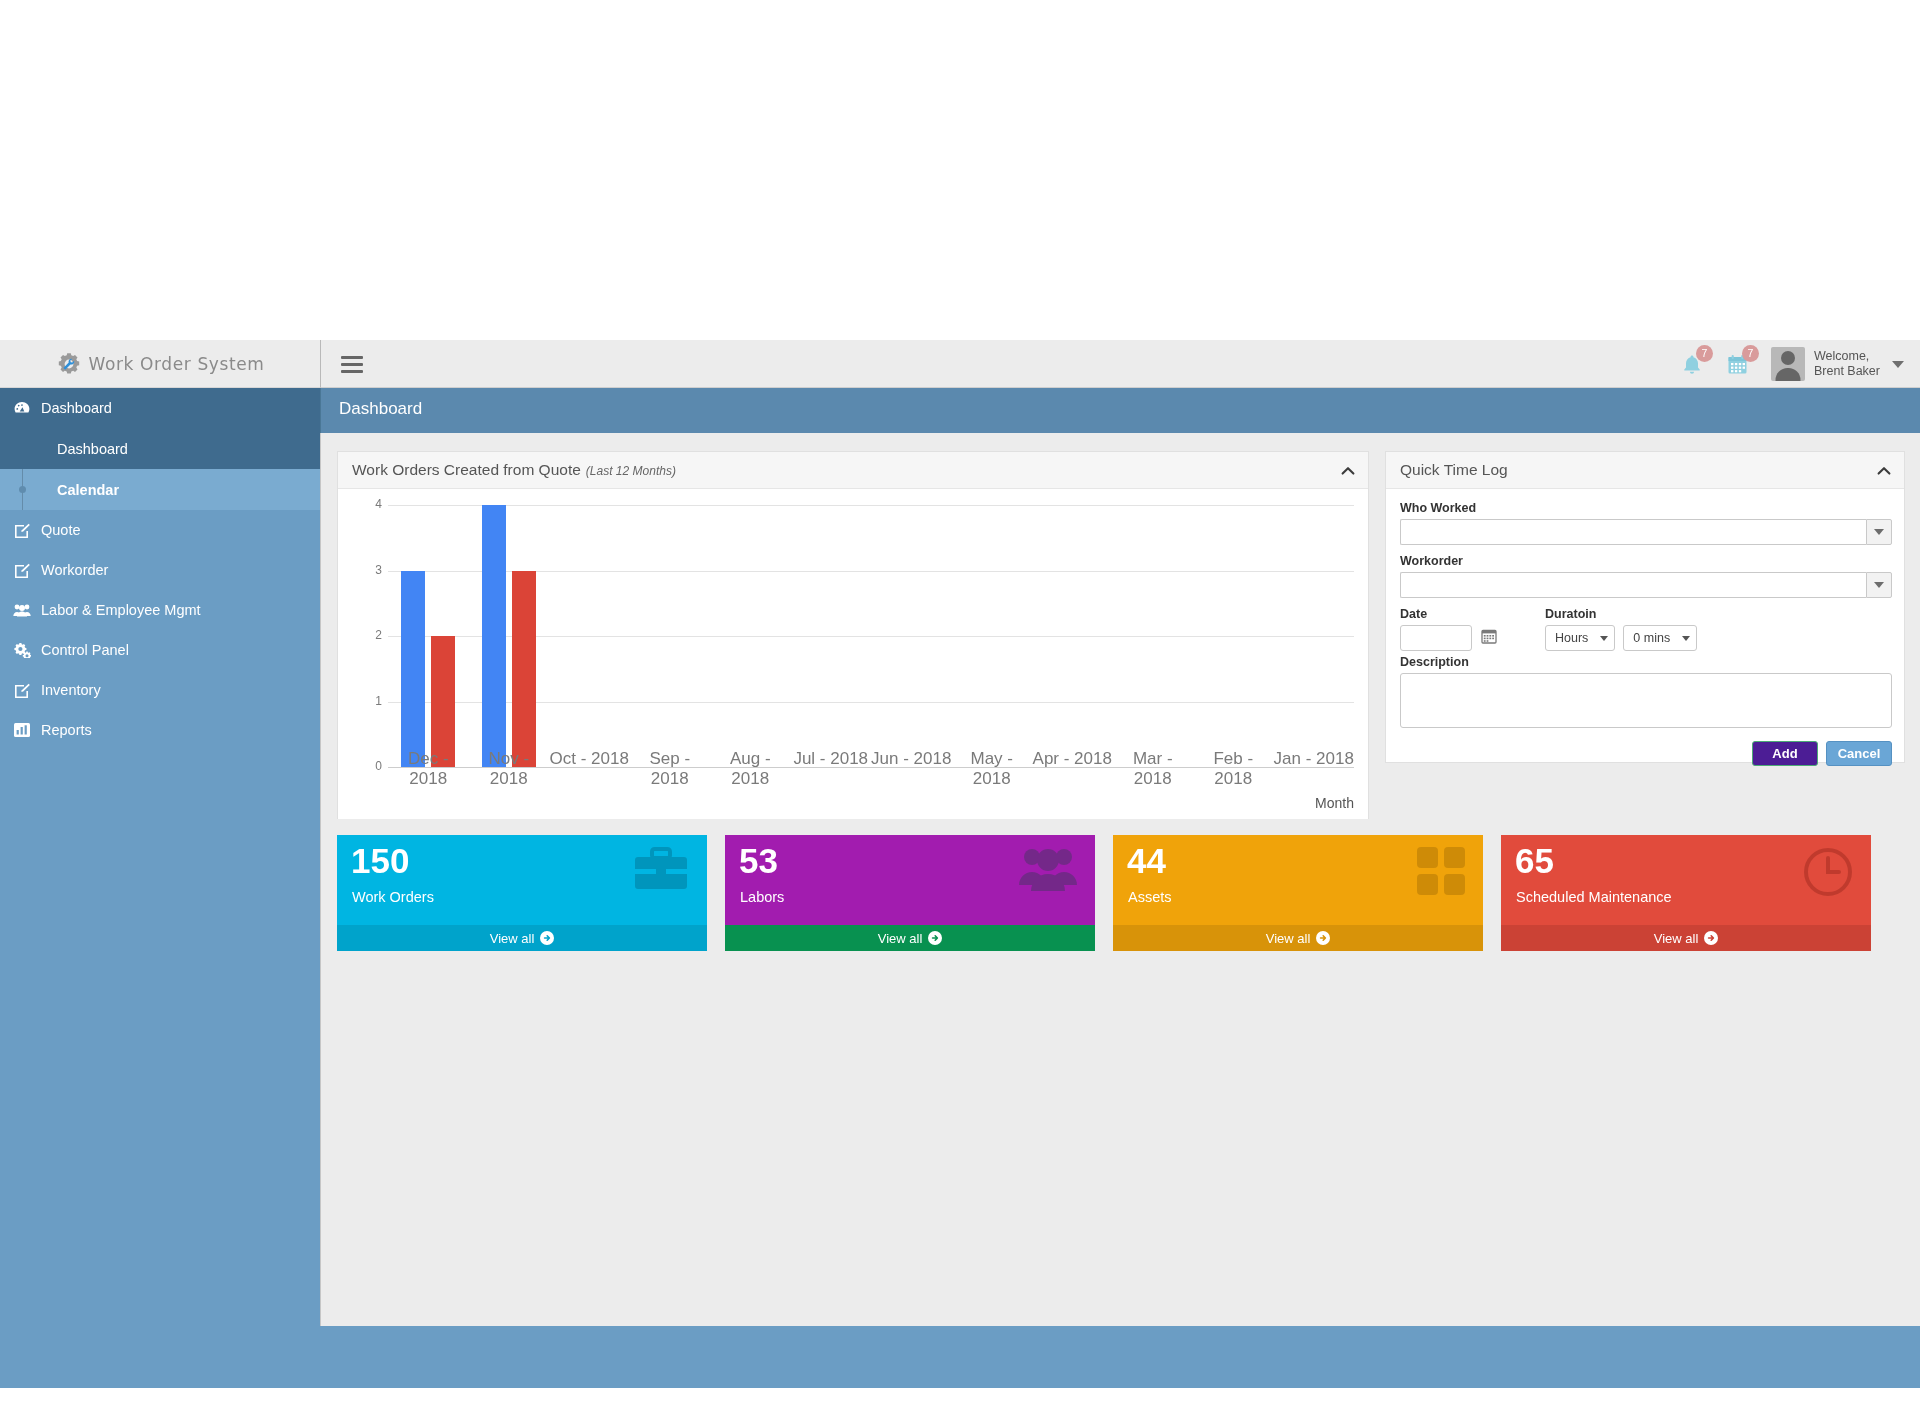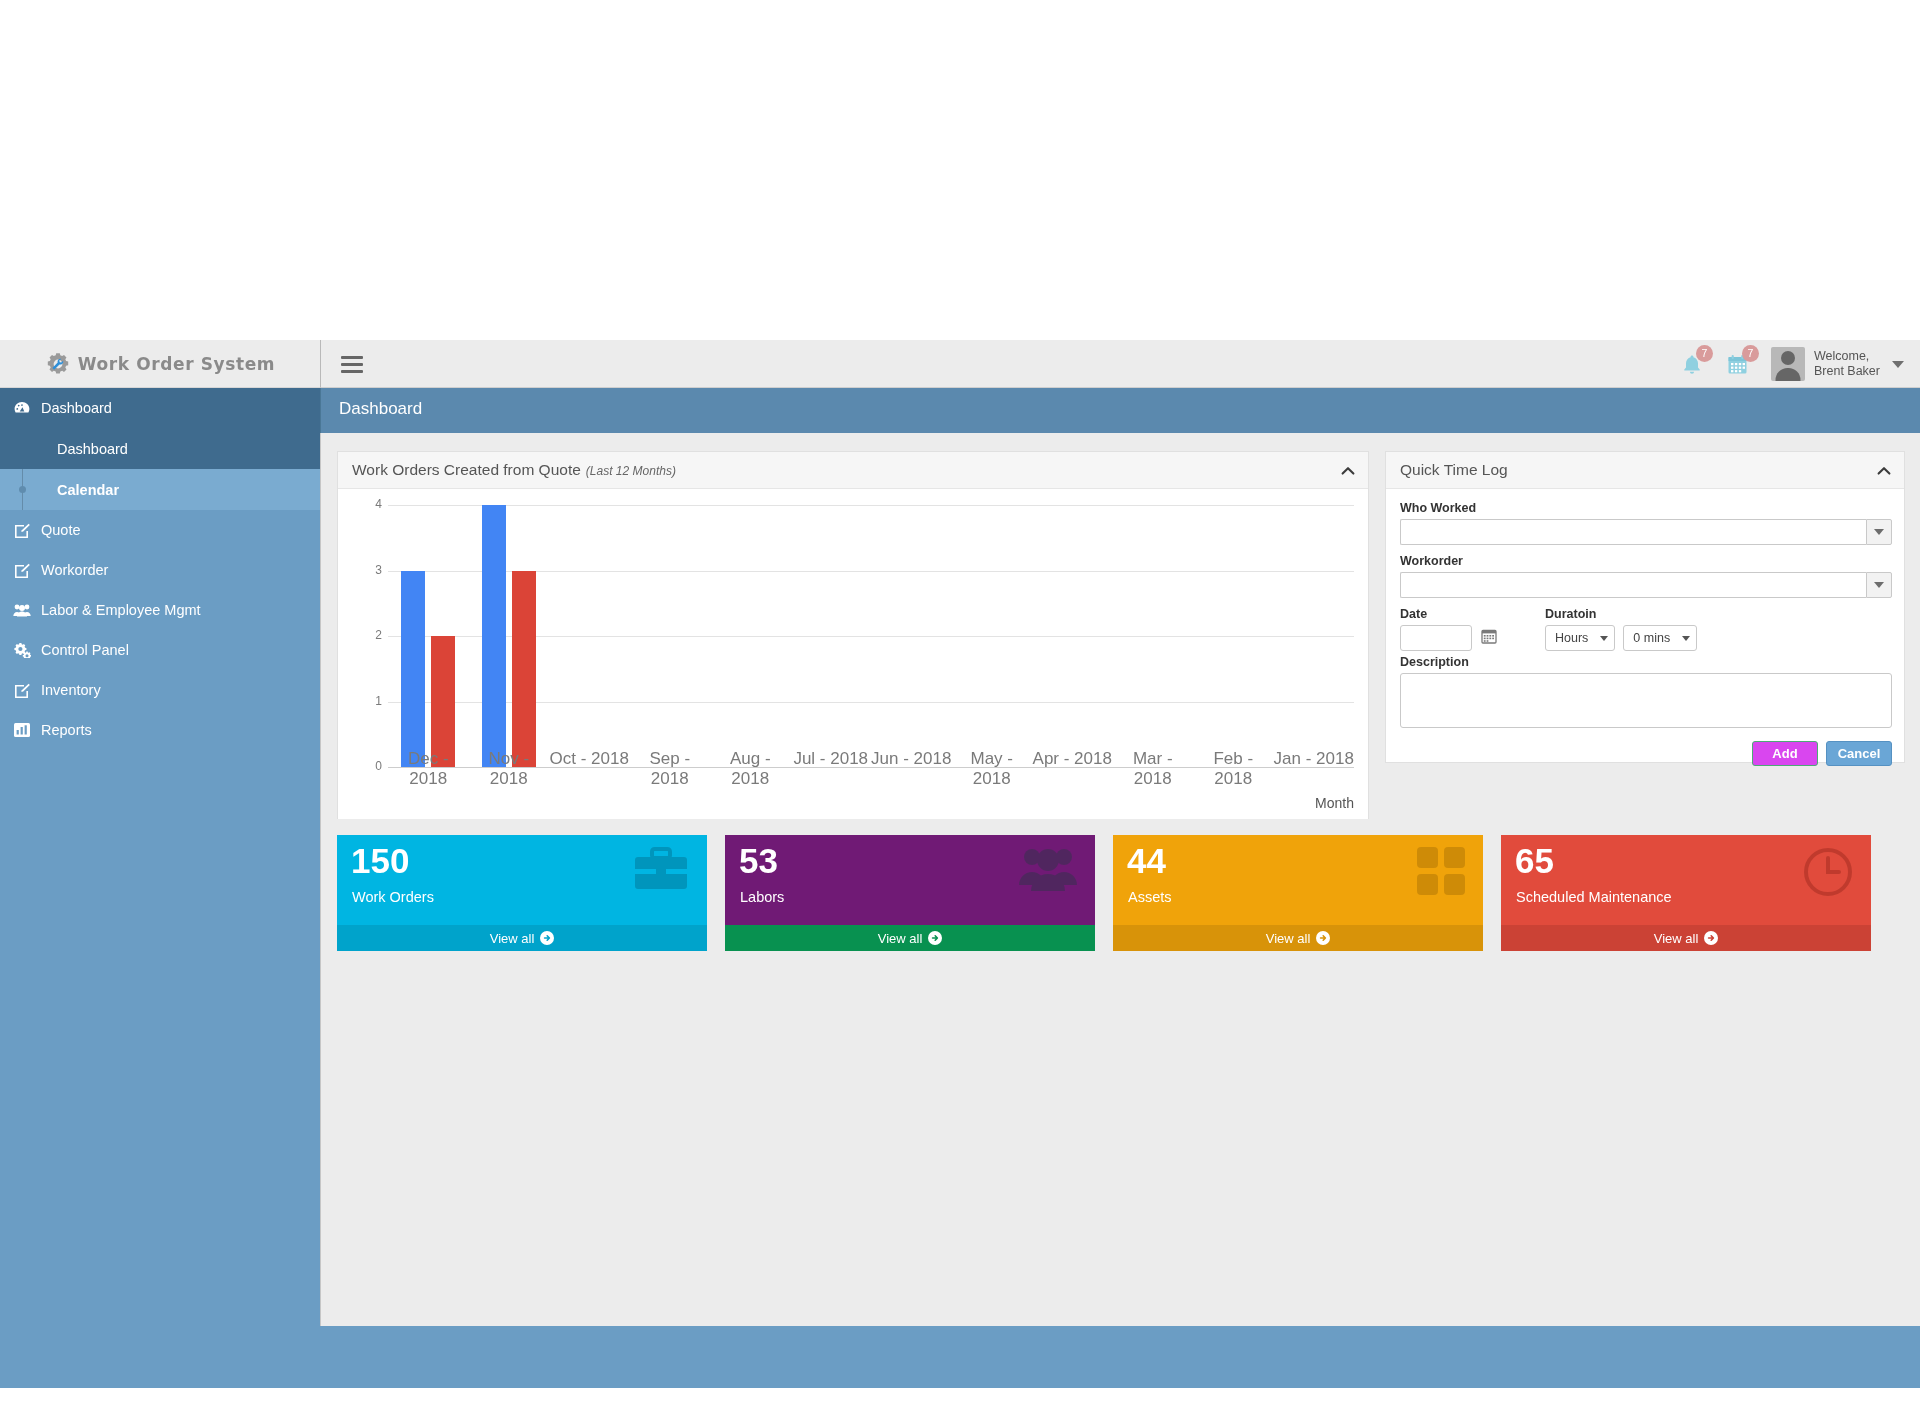--- a/index.html
+++ b/index.html
@@ -27,21 +27,20 @@
   }
   .brand {
     height: 48px; background: #ececec;
     display: flex; align-items: center; justify-content: center;
     border-bottom: 1px solid #d6d6d6;
   }
   .brand-logo { width: 26px; height: 26px; margin-right: 7px; display: block; }
   .brand-text {
     font-size: 17px; color: #8a8a8a; letter-spacing: .6px;
     font-family: "DejaVu Sans", sans-serif;
-    font-weight: bold;
   }
 
   .nav { list-style: none; margin: 0; padding: 0; }
   .nav-item {
     display: flex; align-items: center;
     height: 40px; padding-left: 12px;
     color: #ffffff; font-size: 14.5px;
     cursor: pointer;
   }
   .nav-item .ico {
@@ -221,21 +220,21 @@
     outline: none; resize: none; font-family: "Liberation Sans", sans-serif;
     font-size: 12.5px; padding: 5px 6px;
   }
   .btn-row { display: flex; justify-content: flex-end; gap: 8px; margin-top: 9px; }
   .btn {
     min-width: 66px; height: 25px; border-radius: 3px; border: 1px solid;
     font-size: 13px; font-weight: bold; color: #fff; cursor: pointer;
     display: inline-flex; align-items: center; justify-content: center;
     font-family: "Liberation Sans", sans-serif;
   }
-  .btn-add { background: #d946ef; border-color: #4cab76; text-align: center; }
+  .btn-add { background: #4c1d95; border-color: #4cab76; text-align: center; }
   .btn-cancel { background: #6aa6d6; border-color: #5591c2; }
 
   
   .stat-card {
     position: absolute; top: 402px; width: 370px; height: 116px;
     overflow: hidden; color: #fff;
   }
   .stat-card .num {
     position: absolute; left: 14px; top: 6px;
     font-size: 35px; font-weight: bold; line-height: 40px;
@@ -245,21 +244,21 @@
   .stat-card .big-ico svg { display: block; }
   .stat-card .footer {
     position: absolute; left: 0; right: 0; bottom: 0; height: 26px;
     display: flex; align-items: center; justify-content: center;
     font-size: 13px; cursor: pointer;
   }
   .stat-card .footer .arr { margin-left: 6px; display: inline-flex; }
 
   #card-wo    { left: 16px;   background: #00b5e2; }
   #card-wo .footer    { background: #00a3cb; }
-  #card-lab   { left: 404px;  background: #701a75; }
+  #card-lab   { left: 404px;  background: #a21caf; }
   #card-lab .footer   { background: #089150; }
   #card-ast   { left: 792px;  background: #f0a30a; }
   #card-ast .footer   { background: #d89309; }
   #card-sm    { left: 1180px; background: #e14b3c; }
   #card-sm .footer    { background: #cb4235; }
 </style>
 </head>
 <body>
 
 <div id="app">

